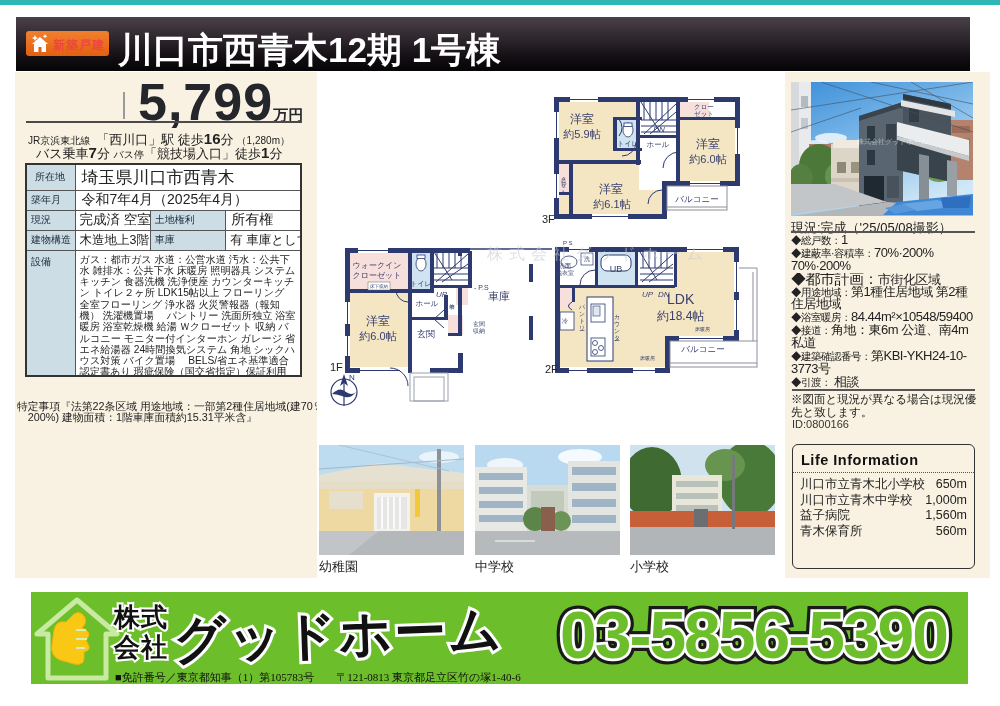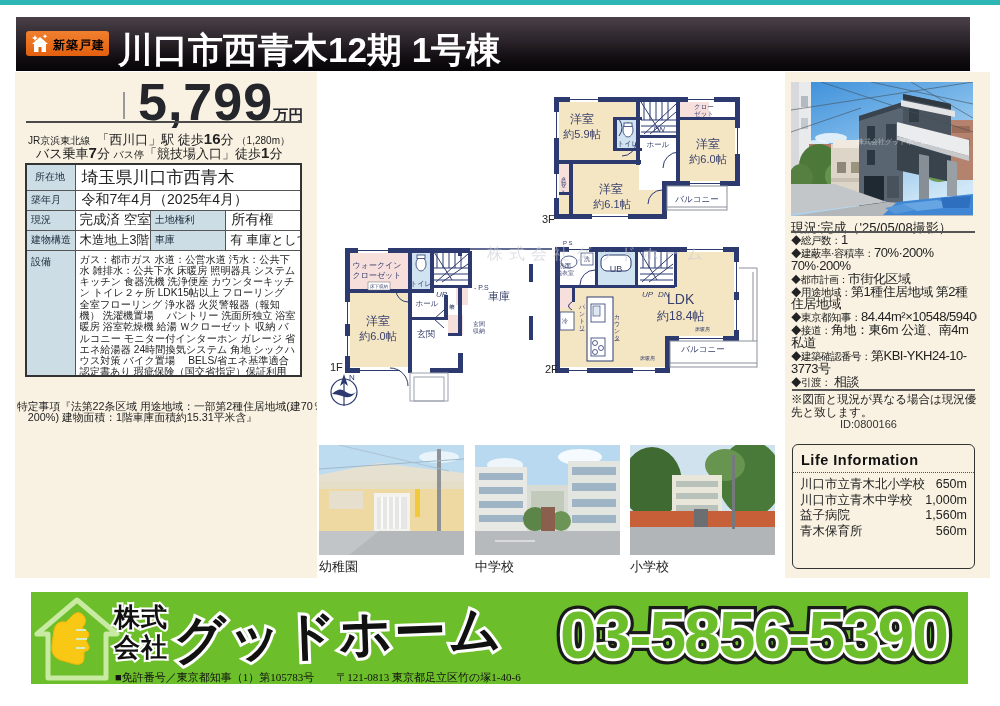--- a/index.html
+++ b/index.html
@@ -19,21 +19,21 @@
 
 <div class="abs" style="left:16px;top:17px;width:954px;height:54px;background:linear-gradient(180deg,#4a4049 0%,#2a2329 45%,#120e12 75%,#060406 100%);"></div>
 
 <div class="abs" style="left:26px;top:31px;width:83px;height:25px;background:linear-gradient(180deg,#f0802e 0%,#e4600f 100%);border-radius:3px;"></div>
 <svg class="abs" style="left:30px;top:33px;" width="20" height="21" viewBox="0 0 20 21">
 <path d="M10 4 L18 11 L16 11 L16 19 L4 19 L4 11 L2 11 Z" fill="#fff"></path>
 <rect x="8.5" y="14" width="3" height="5" fill="#e4600f"></rect>
 <path d="M5 2 l0.9 2.1 L8 5 l-2.1 0.9 L5 8 l-0.9-2.1 L2 5 l2.1-0.9 Z" fill="#fff"></path>
 <path d="M15 1 l0.7 1.6 L17.3 3.3 l-1.6 0.7 L15 5.6 l-0.7-1.6 L12.7 3.3 l1.6-0.7 Z" fill="#fff"></path>
 </svg>
-<div class="abs" style="left:53px;top:37px;font-size:12px;font-weight:bold;color:#000000;letter-spacing:1px;text-align:right;">新築戸建</div>
+<div class="abs" style="left:53px;top:37px;font-size:12px;font-weight:bold;color:#ef4444;letter-spacing:1px;text-align:right;">新築戸建</div>
 
 <div class="abs" style="left:118px;top:27px;font-size:35px;font-weight:bold;color:#fff;letter-spacing:0px;">川口市西青木12期 1号棟</div>
 
 
 <div class="abs" style="left:123px;top:92px;width:2px;height:27px;background:#9a9a9a;"></div>
 
 <div class="abs" style="left:138px;top:72px;font-size:52px;font-weight:bold;color:#24262b;letter-spacing:1px;">5,799<span style="font-size:15px;font-weight:bold;letter-spacing:0">万円</span></div>
 
 <div class="abs" style="left:26px;top:121px;width:276px;height:2px;background:#4a4a4a;"></div>
 
@@ -467,33 +467,33 @@
 <text x="66" y="62" font-size="7" fill="#ffffff" opacity="0.5">株式会社グッドホーム</text>
 </svg>
 
 <div class="abs" style="left:791px;top:219px;width:184px;font-size:13px;color:#222;white-space:nowrap;overflow:hidden;">現況:完成（'25/05/08撮影）</div>
 
 <div class="abs" style="left:791px;top:231px;width:184px;height:2px;background:#555;"></div>
 
 <div class="abs" style="left:791px;top:234px;width:186px;color:#222;font-size:13px;line-height:12.9px;letter-spacing:-0.5px;">
 <div style="white-space:nowrap;overflow:hidden;height:12.9px;"><span style="font-size:10.5px">◆総戸数：</span><span>1</span></div>
 <div style="overflow:hidden;height:25.8px;"><span style="font-size:10.5px">◆建蔽率·容積率：</span><span>70%·200% 70%·200%</span></div>
-<div style="white-space:nowrap;overflow:hidden;height:12.9px;"><span style="font-size:10px">◆都市計画：</span><span>市街化区域</span></div>
+<div style="white-space:nowrap;overflow:hidden;height:12.9px;"><span style="font-size:15px">◆都市計画：</span><span>市街化区域</span></div>
 <div style="overflow:hidden;height:25.8px;"><span style="font-size:10.5px">◆用途地域：</span><span>第1種住居地域 第2種住居地域</span></div>
-<div style="white-space:nowrap;overflow:hidden;height:12.9px;"><span style="font-size:10.5px">◆東京都知事：</span><span>84.44m²×10548/59400</span></div>
+<div style="white-space:nowrap;overflow:hidden;height:12.9px;"><span style="font-size:10.5px">◆浴室暖房：</span><span>84.44m²×10548/59400</span></div>
 <div style="overflow:hidden;height:25.8px;"><span style="font-size:10.5px">◆接道：</span><span>角地：東6m 公道、南4m 私道</span></div>
 <div style="overflow:hidden;height:25.8px;"><span style="font-size:10.5px">◆建築確認番号：</span><span>第KBI-YKH24-10-3773号</span></div>
 <div style="white-space:nowrap;overflow:hidden;height:12.9px;"><span style="font-size:10.5px">◆引渡：</span><span> 相談</span></div>
 </div>
 
 <div class="abs" style="left:792px;top:389px;width:183px;height:1.5px;background:#555;"></div>
 
 <div class="abs" style="left:791px;top:393px;width:188px;font-size:11.5px;line-height:12.5px;color:#222;height:25px;overflow:hidden;">※図面と現況が異なる場合は現況優先と致します。</div>
 
-<div class="abs" style="left:792px;top:418px;width:120px;font-size:11px;color:#333;margin-left:48px;">ID:0800166</div>
+<div class="abs" style="left:792px;top:418px;width:120px;font-size:11px;color:#333;">ID:0800166</div>
 
 <div class="abs" style="left:792px;top:444px;width:183px;height:125px;border:1.5px solid #333;border-radius:6px;background:#f9f2e2;">
 <div style="font-size:14.5px;font-weight:bold;color:#111;padding:7px 0 0 8px;letter-spacing:0.5px;">Life Information</div>
 <div style="border-bottom:1.5px dotted #555;margin-top:4px;"></div>
 <div style="padding:4px 7px 0 7px;font-size:12.5px;line-height:15.5px;color:#222;">
 <div style="display:flex;justify-content:space-between;white-space:nowrap;">
           <span>川口市立青木北小学校</span>
           <span>650m</span>
         </div>
 <div style="display:flex;justify-content:space-between;white-space:nowrap;">

